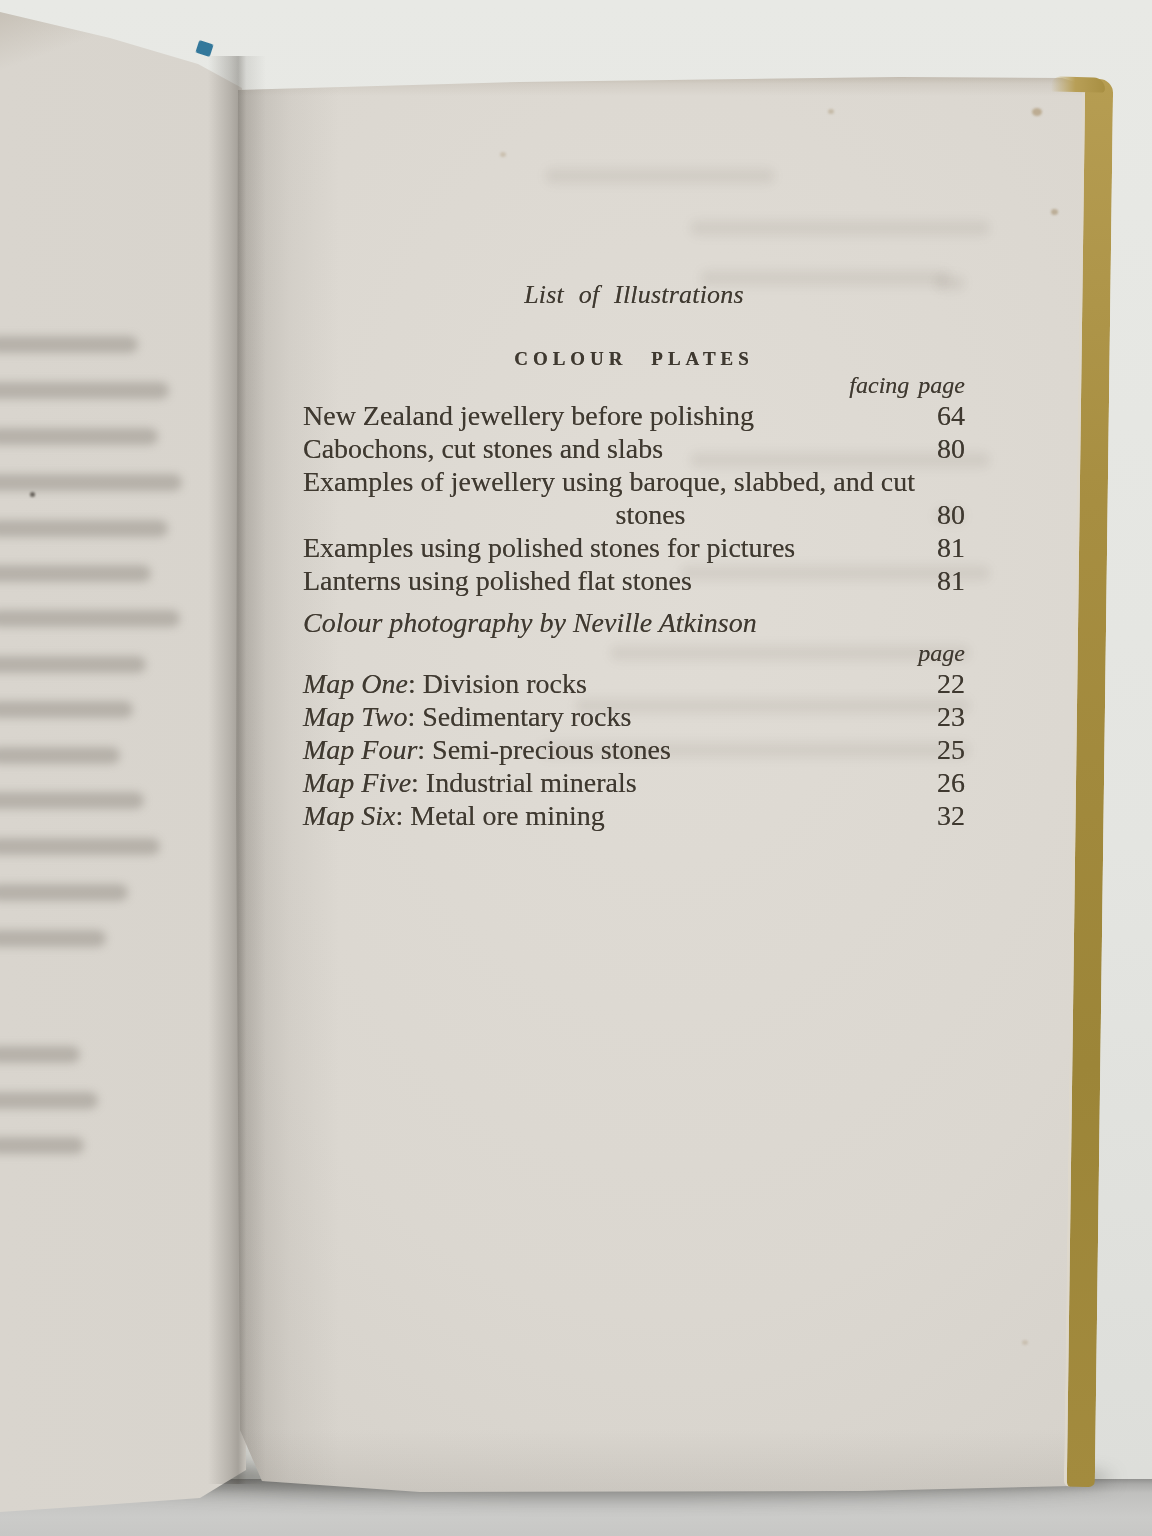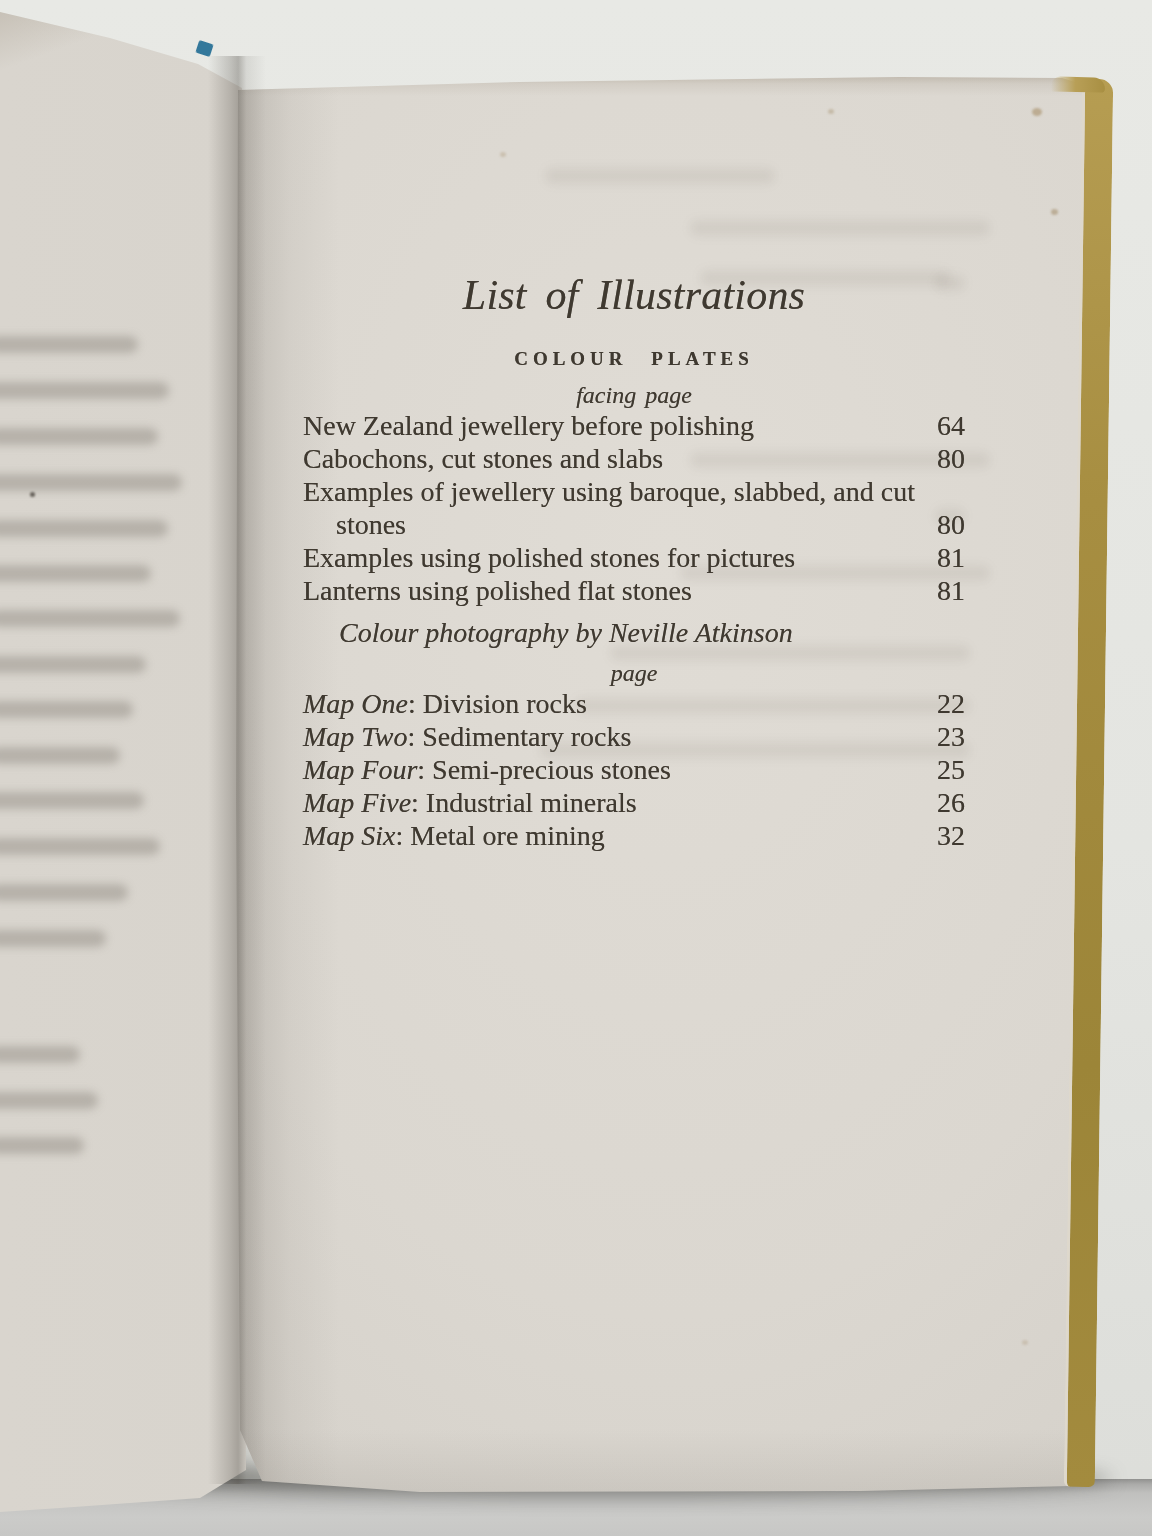--- a/index.html
+++ b/index.html
@@ -44,34 +44,34 @@
     background:linear-gradient(180deg,#b69d52 0%,#a78e41 30%,#9c8538 70%,#a38b3e 100%);}
   .gilt-corner{position:absolute;left:1051px;top:77px;width:54px;height:15px;
     transform:rotate(1.4deg);border-radius:10px 12px 4px 2px;
     background:linear-gradient(90deg,rgba(201,183,126,0) 0%,#b89f57 45%,#a88f42 100%);}
   .thread{position:absolute;left:197px;top:42px;width:15px;height:13px;
     transform:rotate(18deg);border-radius:2px;background:#33789b;filter:blur(0.6px);}
 
   
   .content{position:absolute;left:303px;top:0;width:662px;color:#3f3930;
            text-shadow:0 0 0.6px rgba(63,57,48,0.65);}
-  .title{margin-top:276px;font-size:42px;line-height:38px;font-style:italic;
+  .title{margin-top:276px;font-size:26px;line-height:38px;font-style:italic;
          text-align:center;word-spacing:8px;letter-spacing:0.2px;}
   .sec-head{margin-top:33px;font-size:19px;line-height:24px;font-weight:bold;
             text-align:center;letter-spacing:5px;word-spacing:14px;}
   .sec-head.maps{margin-top:106px;font-size:18px;}
-  .col-label{margin-top:11px;font-size:24px;line-height:27px;font-style:italic;
-             text-align:center;word-spacing:3px;}
+  .col-label{margin-top:1px;font-size:24px;line-height:27px;font-style:italic;
+             text-align:right;word-spacing:3px;}
   .rows{margin-top:0;}
   .row{position:relative;font-size:28px;line-height:33px;}
   .row .l1,.row .l2{display:block;white-space:nowrap;}
-  .row .l2{padding-left:33px;}
+  .row .l2{padding-left:33px;text-align:center;}
   .row .pg{position:absolute;right:0;bottom:0;line-height:33px;}
   .row .it{font-style:italic;}
-  .credit{margin-top:9px;font-size:28px;line-height:33px;font-style:italic;margin-left:36px;}
+  .credit{margin-top:9px;font-size:28px;line-height:33px;font-style:italic;}
   .note{margin-top:8px;font-size:28px;line-height:37px;font-style:italic;
         width:650px;letter-spacing:-0.2px;}
 </style>
 </head>
 <body>
 
 <div class="scene">
   <div class="floor"></div>
   <div class="book-shadow"></div>
 

